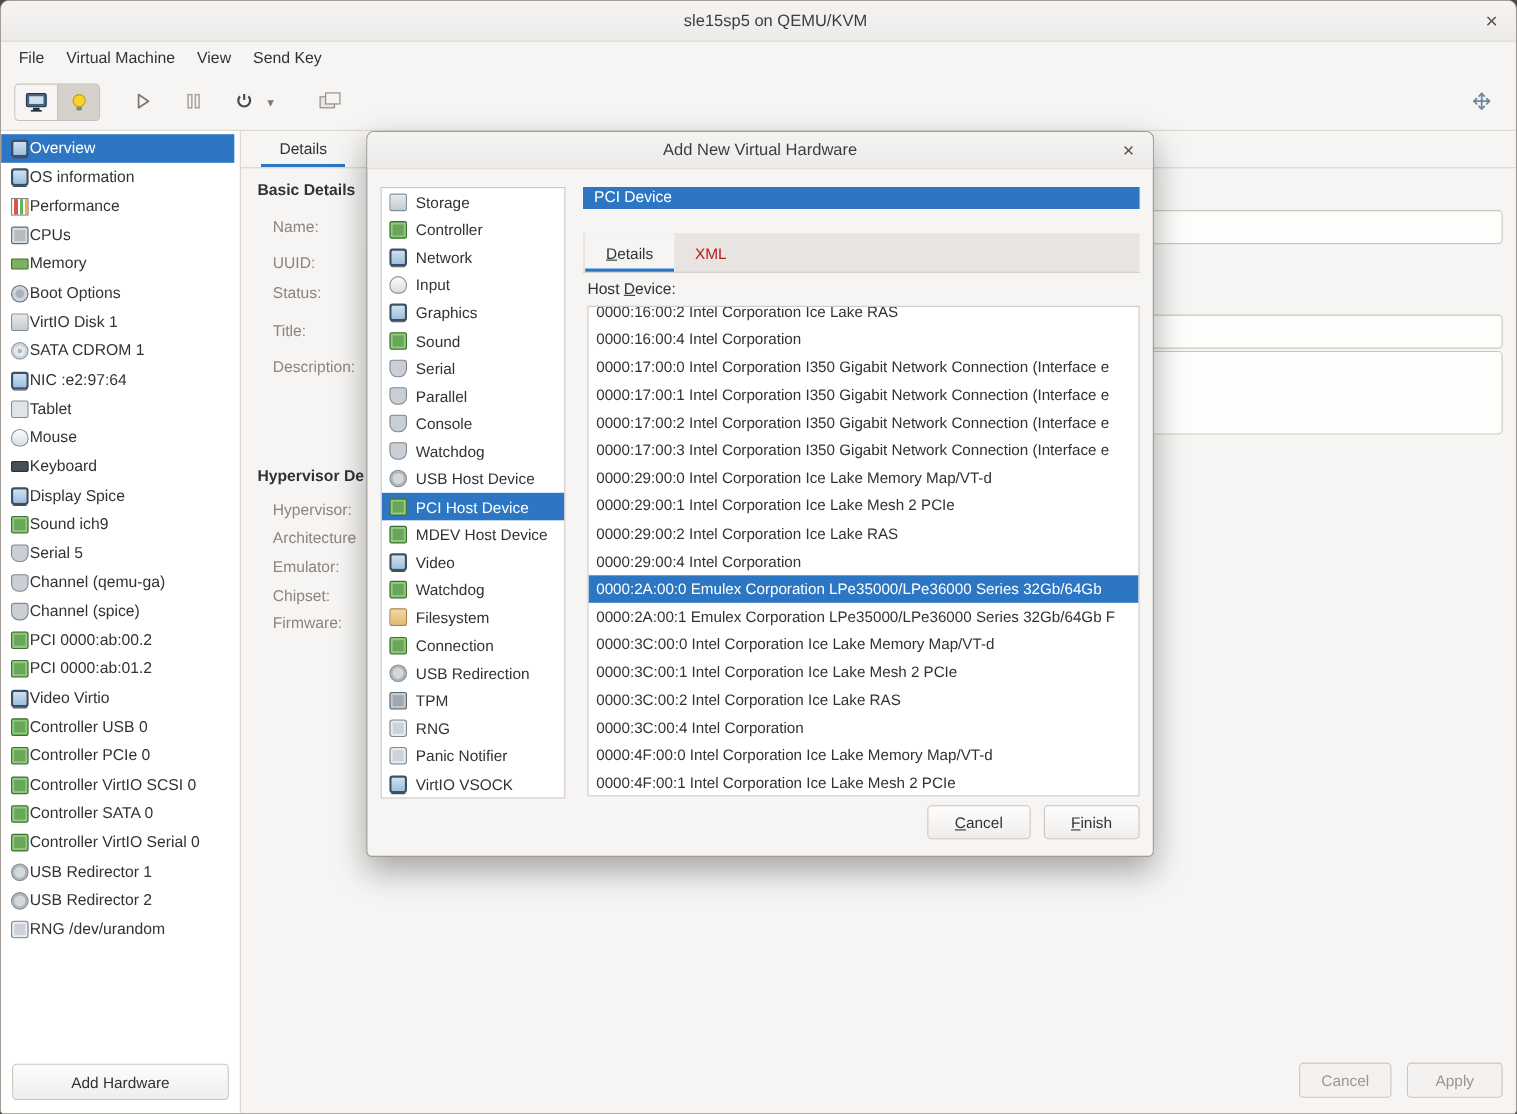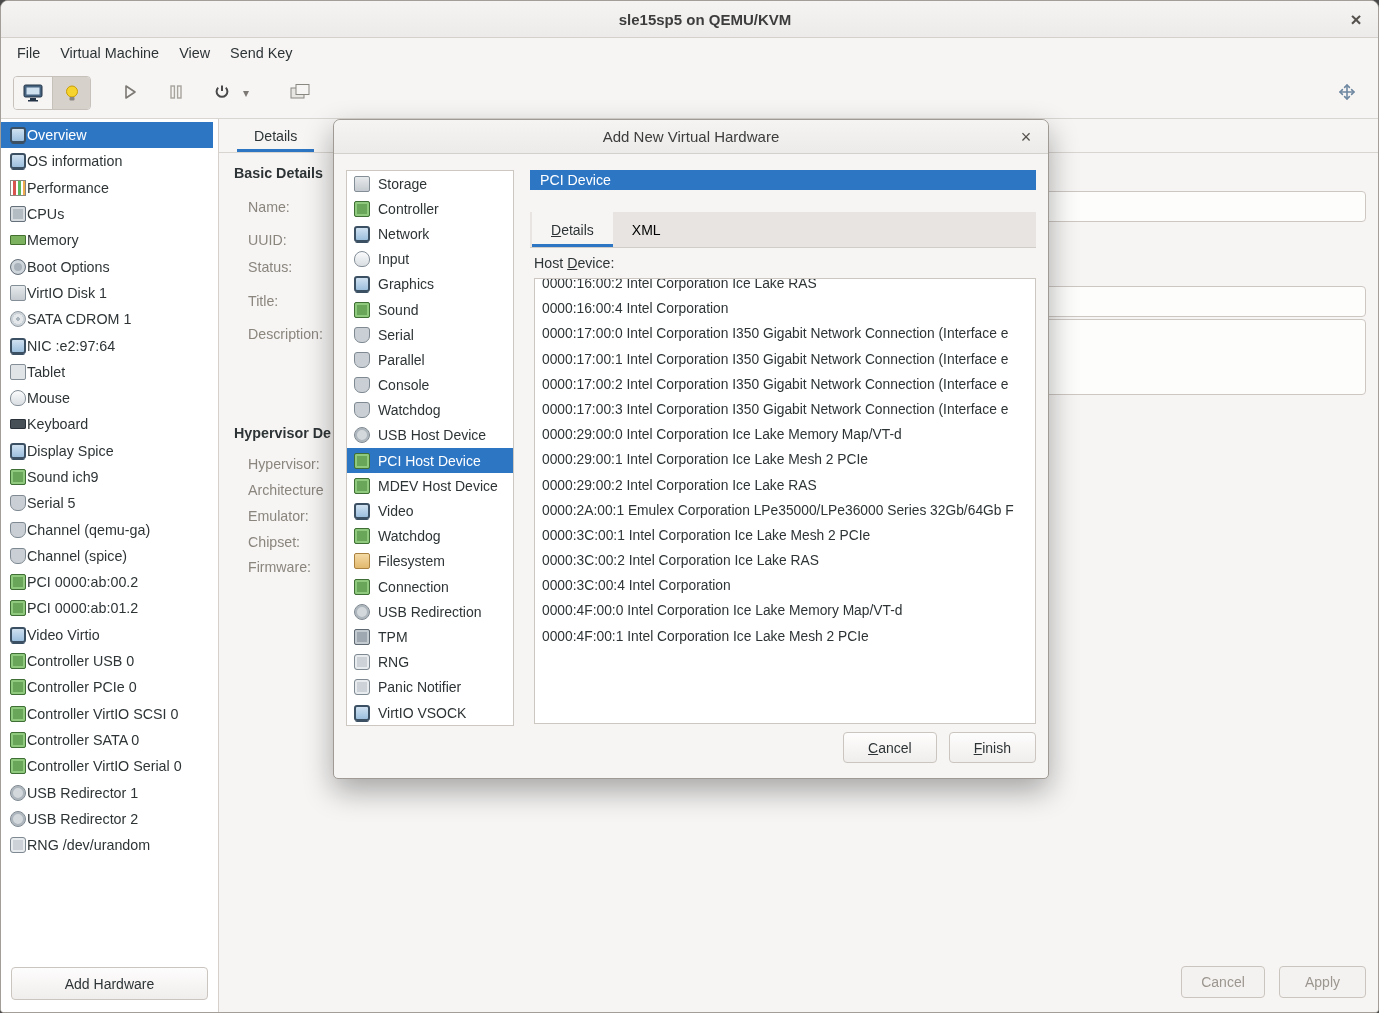--- a/index.html
+++ b/index.html
@@ -7,21 +7,21 @@
   *{box-sizing:border-box;}
   .window{
     position:relative;width:1379px;height:1013px;margin:0 auto;
     background:#f6f5f4;border:1px solid #a39e98;border-radius:8px 8px 4px 4px;overflow:hidden;
     font-family:"Liberation Sans",sans-serif;color:#2e3436;
     --accent:#2d76c4;
   }
   
   .titlebar{position:absolute;top:0;left:0;right:0;height:37px;
     background:linear-gradient(#f5f4f3,#ecebe9);border-bottom:1px solid #d4d0cb;
-    display:flex;align-items:center;justify-content:center;font-weight:bold;font-size:15px;color:#3d3d3d;padding-left:31px;}
+    display:flex;align-items:center;justify-content:center;font-weight:normal;font-size:15px;color:#3d3d3d;padding-left:31px;}
   .titlebar .close-btn{position:absolute;right:10px;top:7px;width:24px;height:24px;
     display:flex;align-items:center;justify-content:center;font-size:19px;color:#55524e;border-radius:50%;}
   
   .menubar{position:absolute;top:37px;left:0;right:0;height:30px;display:flex;align-items:center;
     padding-left:6px;font-size:14.4px;background:#f6f5f4;}
   .menu-item{padding:4px 10px;border-radius:3px;}
   
   .toolbar{position:absolute;top:67px;left:0;right:0;height:51px;border-bottom:1px solid #d9d5d0;
     display:flex;align-items:center;padding:0 12px;background:#f6f5f4;}
   .tb-group{display:flex;border:1px solid #c6c1bb;border-radius:4px;overflow:hidden;height:34px;}
@@ -77,21 +77,21 @@
     border-radius:7px 7px 0 0;display:flex;align-items:center;justify-content:center;font-weight:normal;font-size:15px;color:#3d3d3d;position:relative;}
   .dlg-titlebar .close-btn{position:absolute;right:10px;top:5px;width:24px;height:24px;
     display:flex;align-items:center;justify-content:center;font-size:18px;color:#55524e;}
   .type-list{position:absolute;left:12px;top:50px;width:168px;height:556px;background:#fff;border:1px solid #cdc7c2;overflow:hidden;}
   .type-row{height:25.2px;display:flex;align-items:center;gap:8px;padding-left:7px;font-size:14px;}
   .type-row.selected{background:var(--accent);color:#fff;}
   .panel-header{position:absolute;left:196px;top:50px;right:12px;height:20px;background:var(--accent);
     color:#fff;display:flex;align-items:center;padding-left:10px;font-size:14.2px;}
   .panel-tabs{position:absolute;left:196px;top:92px;right:12px;height:36px;background:#e7e4e1;
     border-bottom:1px solid #d0ccc7;display:flex;align-items:stretch;padding-left:2px;}
-  .tab{padding:0 19px;font-size:14px;display:flex;align-items:center;color:#000000;}
+  .tab{padding:0 19px;font-size:14px;display:flex;align-items:center;color:#b91c1c;}
   .tab.active{background:#f6f5f4;box-shadow:inset 0 -3px 0 var(--accent);color:#2e3436;}
   .host-device-label{position:absolute;left:200px;top:135px;font-size:14.2px;color:#2e3436;}
   .device-list{position:absolute;left:200px;top:158px;right:12px;height:446px;background:#fff;
     border:1px solid #cdc7c2;overflow:hidden;font-size:13.8px;}
   .device-row{height:25.2px;line-height:25.2px;padding-left:7px;white-space:nowrap;overflow:hidden;}
   .device-row.selected{background:var(--accent);color:#fff;}
   .device-row.clipped{margin-top:-8px;}
   .dlg-actions{position:absolute;right:12px;bottom:15px;display:flex;gap:12px;}
   .dlg-actions .btn{height:31px;padding:0 24px;}
   
@@ -446,21 +446,24 @@
     <div class="device-list">
         <div class="device-row clipped">0000:16:00:2 Intel Corporation Ice Lake RAS</div>
         <div class="device-row">0000:16:00:4 Intel Corporation</div>
         <div class="device-row">0000:17:00:0 Intel Corporation I350 Gigabit Network Connection (Interface e</div>
         <div class="device-row">0000:17:00:1 Intel Corporation I350 Gigabit Network Connection (Interface e</div>
         <div class="device-row">0000:17:00:2 Intel Corporation I350 Gigabit Network Connection (Interface e</div>
         <div class="device-row">0000:17:00:3 Intel Corporation I350 Gigabit Network Connection (Interface e</div>
         <div class="device-row">0000:29:00:0 Intel Corporation Ice Lake Memory Map/VT-d</div>
         <div class="device-row">0000:29:00:1 Intel Corporation Ice Lake Mesh 2 PCIe</div>
         <div class="device-row">0000:29:00:2 Intel Corporation Ice Lake RAS</div>
+        <div class="device-row">0000:29:00:4 Intel Corporation</div>
+        <div class="device-row selected">0000:2A:00:0 Emulex Corporation LPe35000/LPe36000 Series 32Gb/64Gb</div>
         <div class="device-row">0000:2A:00:1 Emulex Corporation LPe35000/LPe36000 Series 32Gb/64Gb F</div>
+        <div class="device-row">0000:3C:00:0 Intel Corporation Ice Lake Memory Map/VT-d</div>
         <div class="device-row">0000:3C:00:1 Intel Corporation Ice Lake Mesh 2 PCIe</div>
         <div class="device-row">0000:3C:00:2 Intel Corporation Ice Lake RAS</div>
         <div class="device-row">0000:3C:00:4 Intel Corporation</div>
         <div class="device-row">0000:4F:00:0 Intel Corporation Ice Lake Memory Map/VT-d</div>
         <div class="device-row">0000:4F:00:1 Intel Corporation Ice Lake Mesh 2 PCIe</div>
       </div>
     <div class="dlg-actions">
       <button class="btn"><u>C</u>ancel</button>
       <button class="btn"><u>F</u>inish</button>
     </div>

